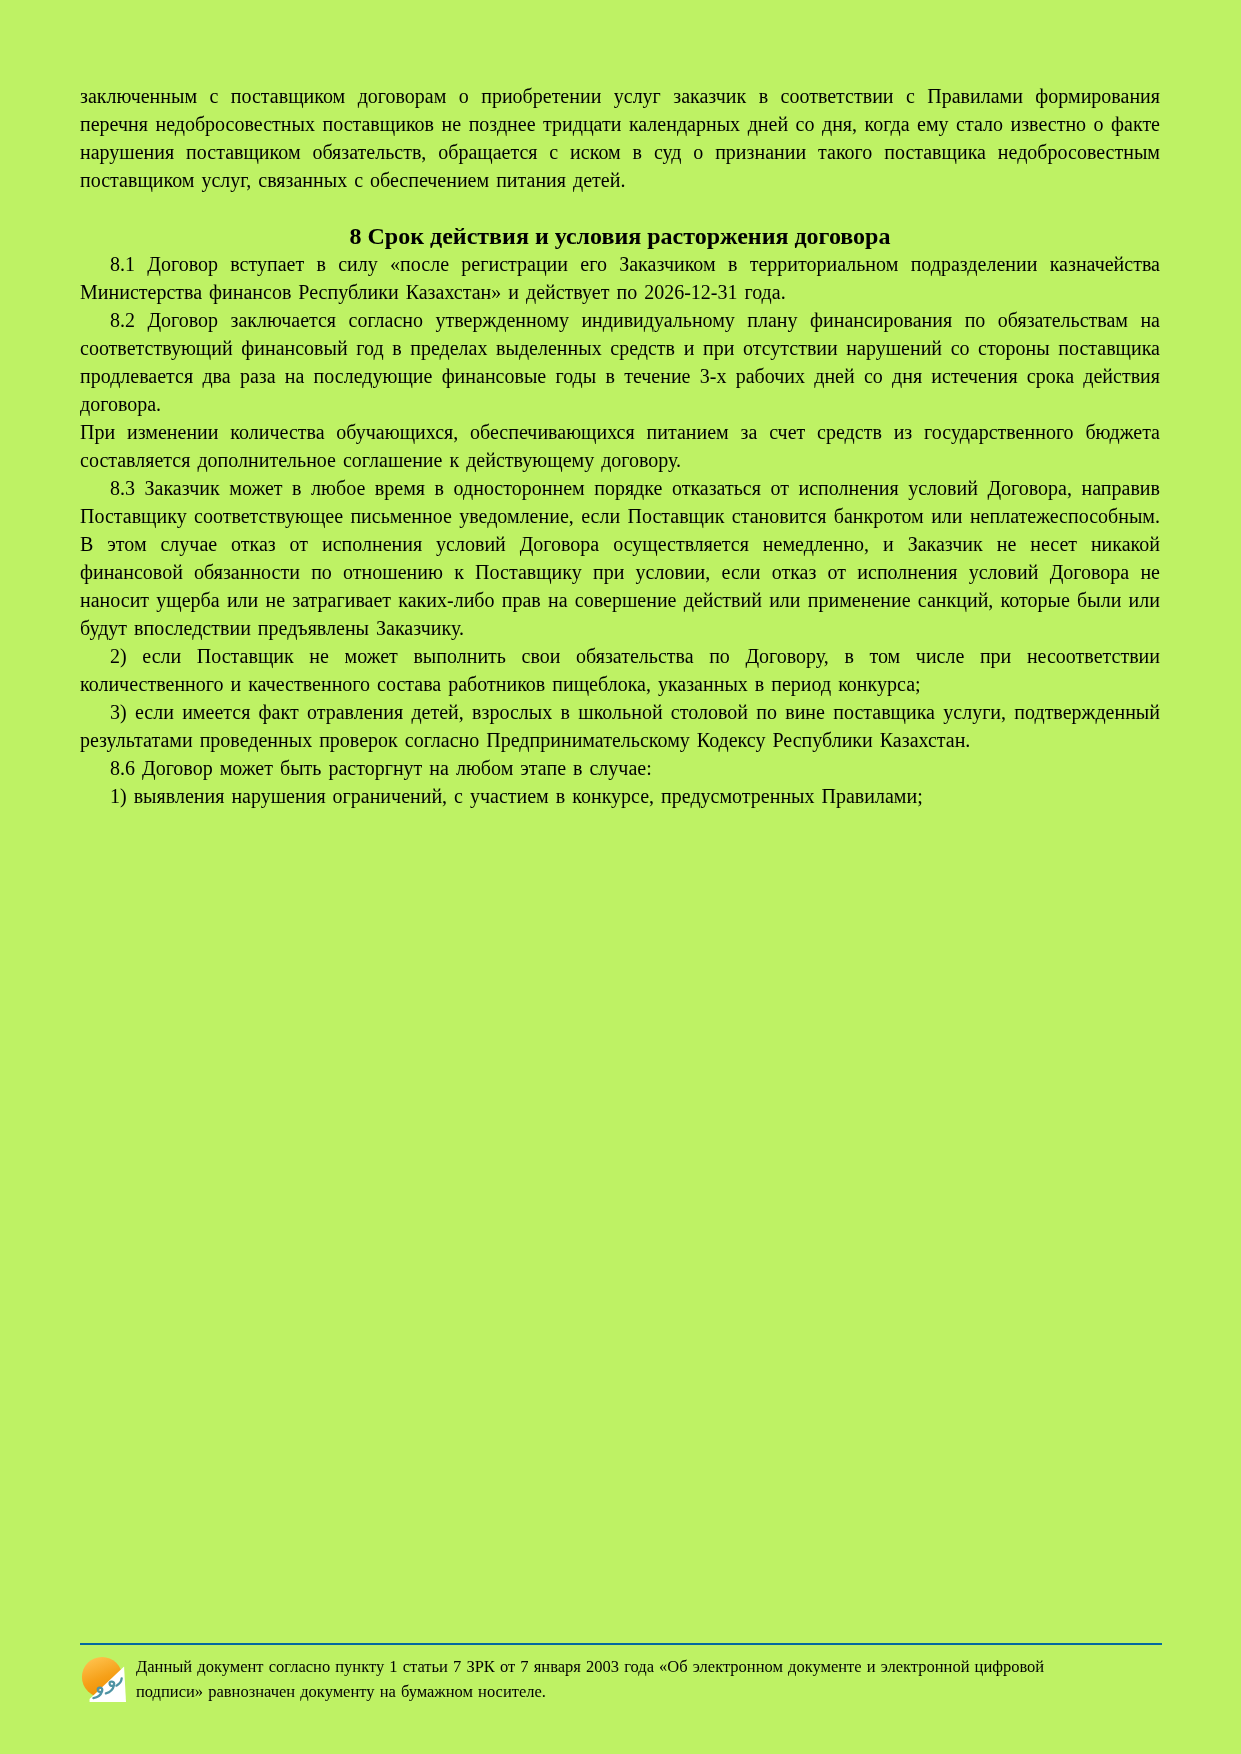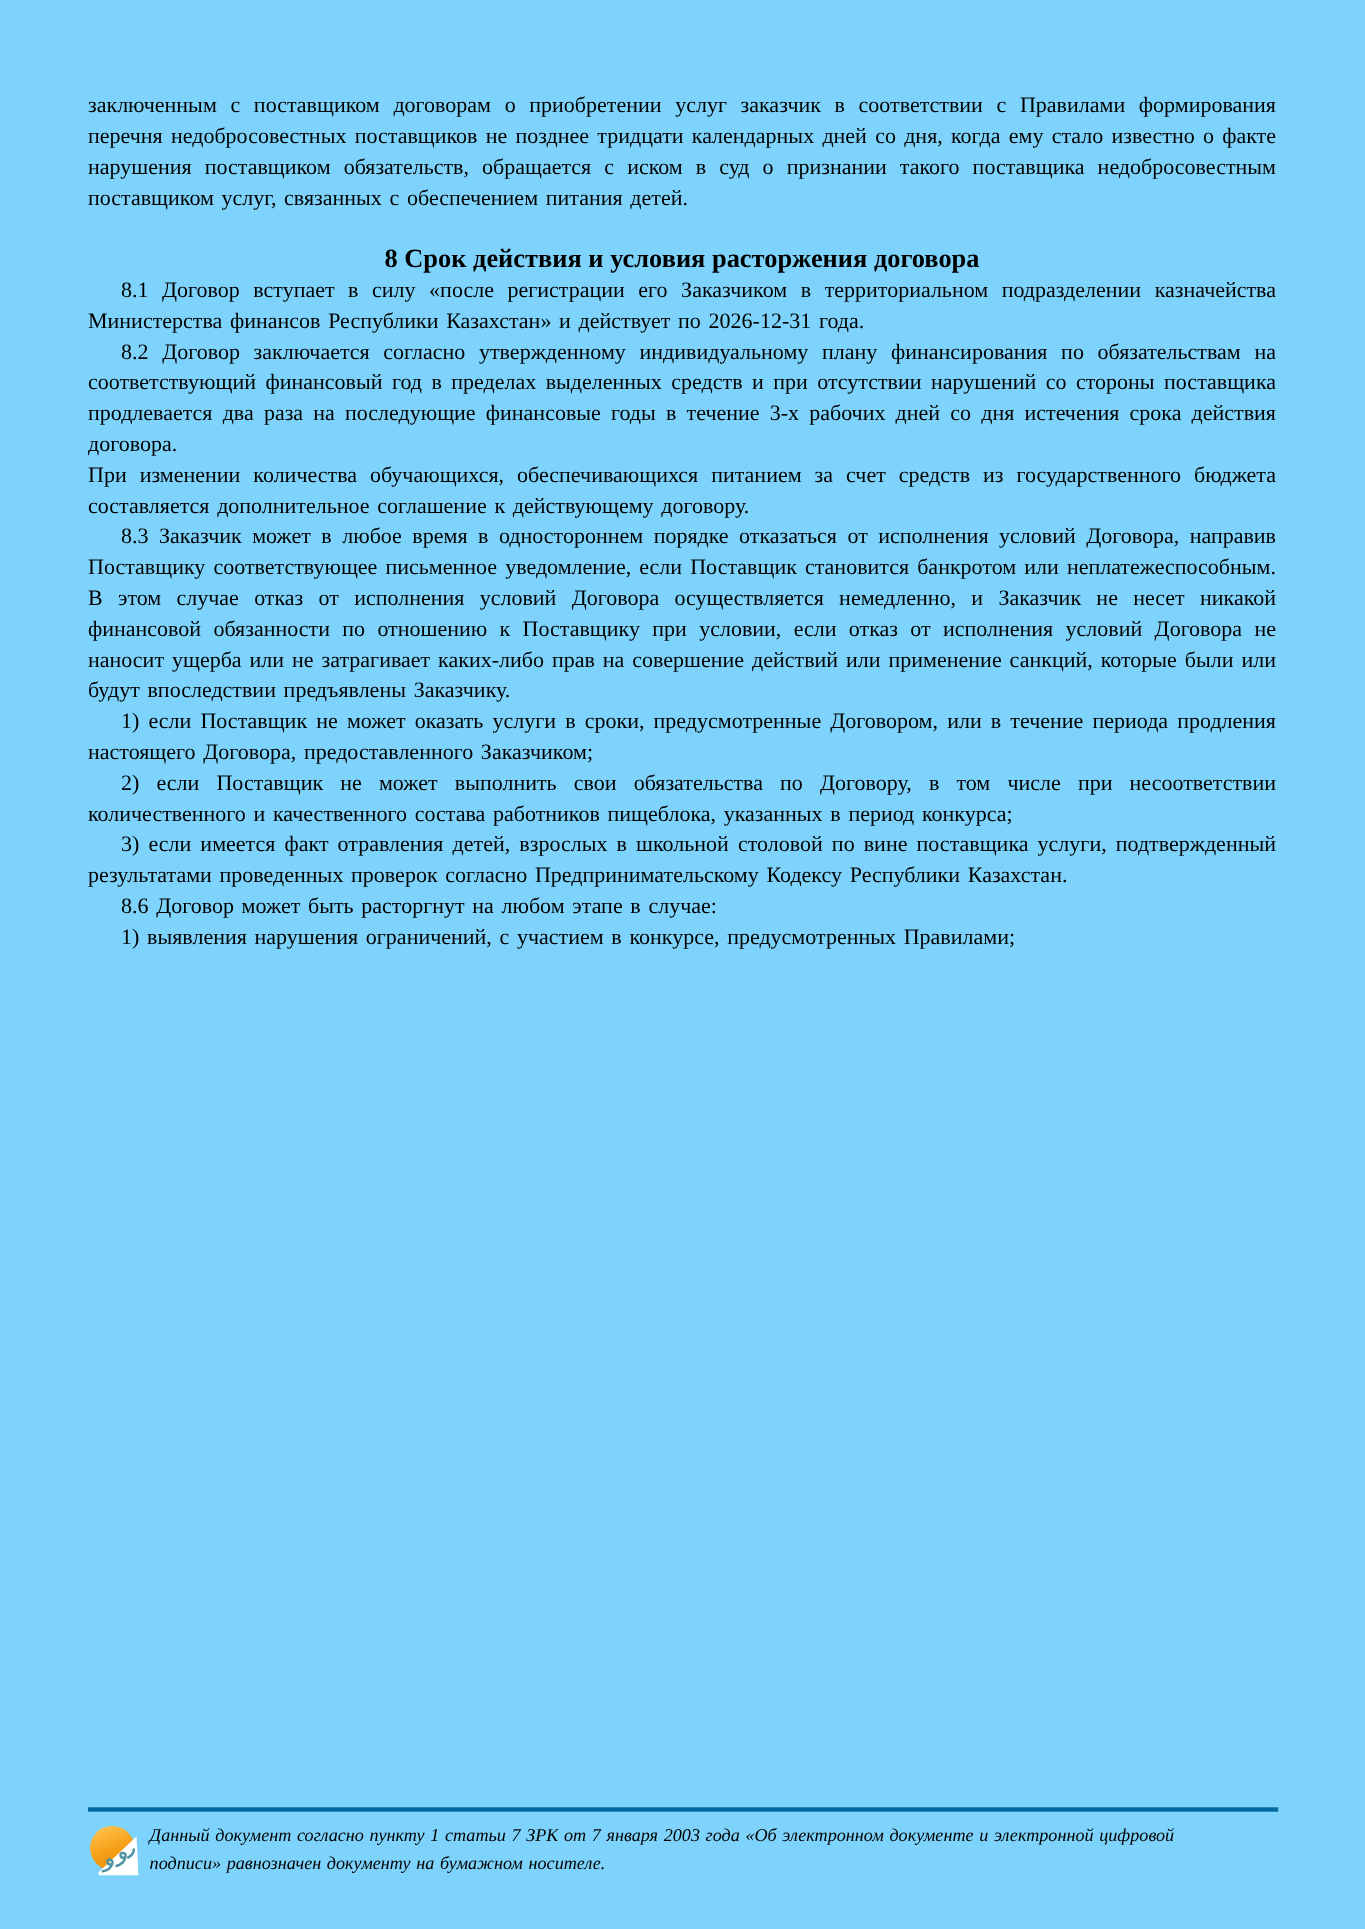--- a/index.html
+++ b/index.html
@@ -7,21 +7,21 @@
   body {
     width: 1241px;
     height: 1754px;
     position: relative;
     font-family: "Liberation Serif", "DejaVu Serif", serif;
     color: #000000;
   }
   .page {
     position: absolute;
     inset: 0;
-    background: #7dd3fc;
+    background: #bef264;
   }
   .content {
     position: absolute;
     left: 80px;
     top: 82px;
     width: 1080px;
   }
   .para {
     font-size: 20px;
     line-height: 28px;
@@ -35,25 +35,24 @@
     line-height: 28px;
     font-weight: bold;
     text-align: center;
     margin-top: 28px;
   }
   .footer {
     position: absolute;
     left: 80px;
     top: 1643px;
     width: 1082px;
-    border-top: 4px solid #0369a1;
+    border-top: 2px solid #0369a1;
     padding-top: 9px;
     display: flex;
-    align-items: center;
-    font-style: italic;
+    align-items: flex-start;
   }
   .footer-logo {
     flex: 0 0 auto;
     width: 46px;
     height: 48px;
     margin-right: 10px;
     display: inline-block;
   }
   .footer-text {
     font-size: 16.5px;
@@ -77,21 +76,20 @@
     <p class="para indent gap">8.1 Договор вступает в силу «после регистрации его Заказчиком в территориальном подразделении казначейства Министерства финансов Республики Казахстан» и действует по 2026-12-31 года.</p>
 
     <p class="para indent gap">8.2 Договор заключается согласно утвержденному индивидуальному плану финансирования по обязательствам на соответствующий финансовый год в пределах выделенных средств и при отсутствии нарушений со стороны поставщика продлевается два раза на последующие финансовые годы в течение 3-х рабочих дней со дня истечения срока действия договора.</p>
 
     <p class="para">При изменении количества обучающихся, обеспечивающихся питанием за счет средств из государственного бюджета составляется дополнительное соглашение к действующему договору.</p>
 
     <p class="para indent gap">8.3 Заказчик может в любое время в одностороннем порядке отказаться от исполнения условий Договора, направив Поставщику соответствующее письменное уведомление, если Поставщик становится банкротом или неплатежеспособным. В этом случае отказ от исполнения условий Договора осуществляется немедленно, и Заказчик не несет никакой финансовой обязанности по отношению к Поставщику при условии, если отказ от исполнения условий Договора не наносит ущерба или не затрагивает каких-либо прав на совершение действий или применение санкций, которые были или будут впоследствии предъявлены Заказчику.</p>
 
 
 
-    <p class="para indent gap">1) если Поставщик не может оказать услуги в сроки, предусмотренные Договором, или в течение периода продления настоящего Договора, предоставленного Заказчиком;</p>
 
     <p class="para indent gap">2) если Поставщик не может выполнить свои обязательства по Договору, в том числе при несоответствии количественного и качественного состава работников пищеблока, указанных в период конкурса;</p>
 
     <p class="para indent gap">3) если имеется факт отравления детей, взрослых в школьной столовой по вине поставщика услуги, подтвержденный результатами проведенных проверок согласно Предпринимательскому Кодексу Республики Казахстан.</p>
 
     <p class="para indent gap">8.6 Договор может быть расторгнут на любом этапе в случае:</p>
 
     <p class="para indent gap">1) выявления нарушения ограничений, с участием в конкурсе, предусмотренных Правилами;</p>
 
   </div>

